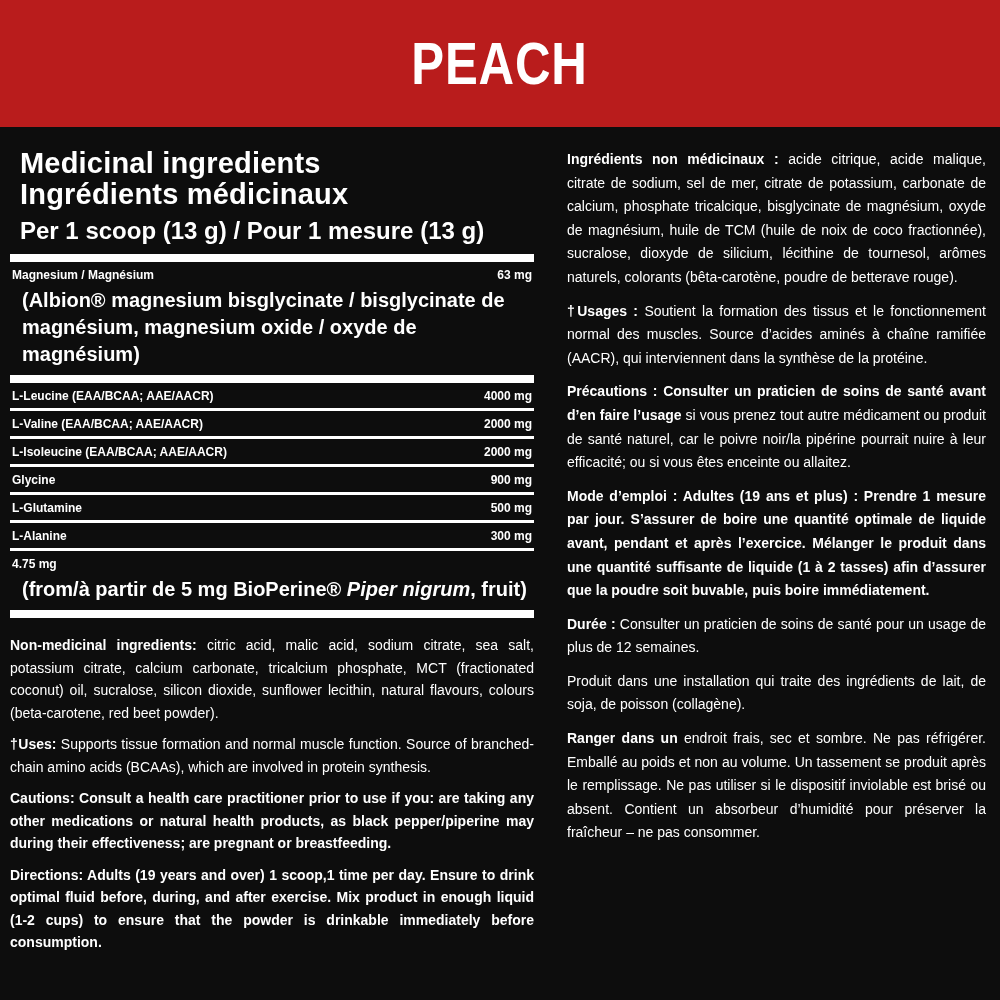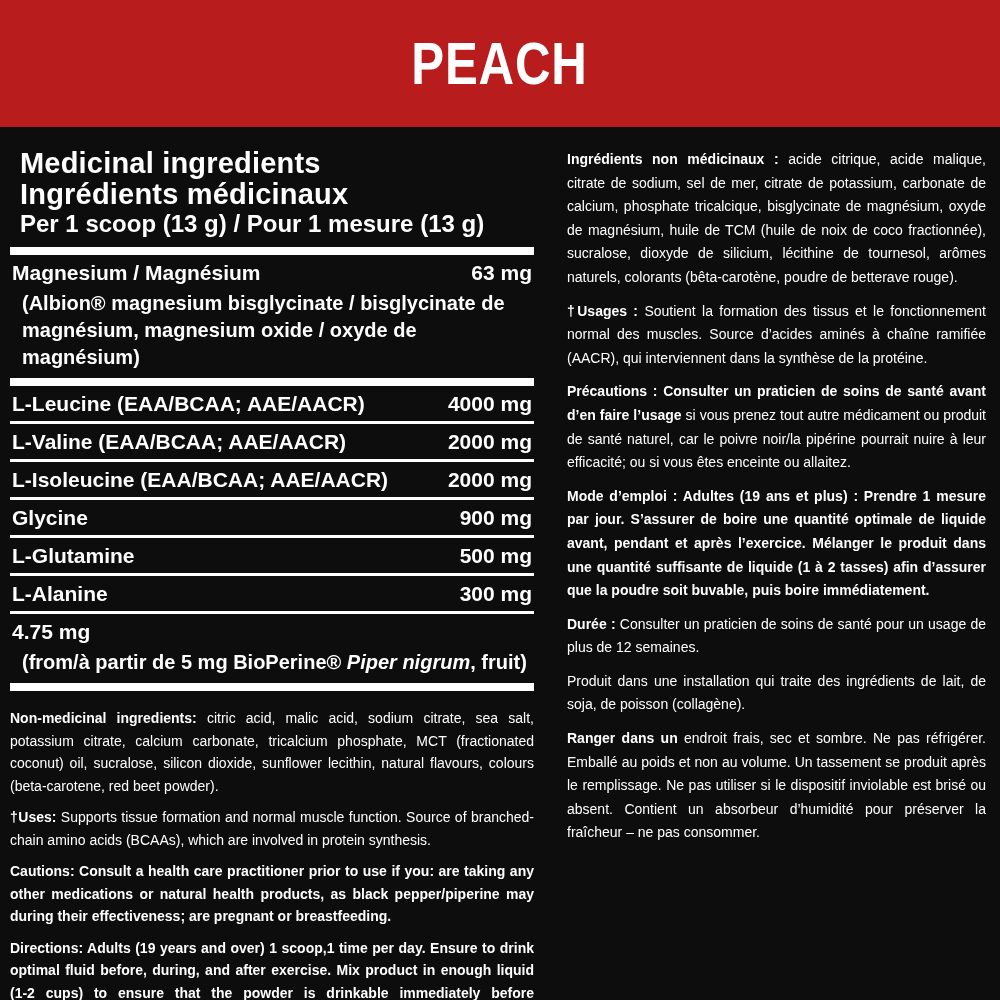--- a/index.html
+++ b/index.html
@@ -39,36 +39,37 @@
   .col-left { width: 524px; flex: 0 0 524px; }
   .col-right { flex: 1; min-width: 0; }
 
   
   .med-title {
     font-size: 29px;
     line-height: 31px;
     font-weight: bold;
     letter-spacing: 0.2px;
     margin-left: 10px;
+    margin-bottom: 7px;
   }
   .med-title span { display: block; }
   .serving {
     font-size: 24px;
     font-weight: bold;
     margin-left: 10px;
     margin-bottom: 9px;
   }
   .bar { background: #ffffff; width: 100%; }
   .bar.thick { height: 8px; }
   .bar.thin  { height: 3px; }
   .trow {
     display: flex;
     justify-content: space-between;
     align-items: baseline;
-    font-size: 21px;
+    font-size: 12px;
     font-weight: bold;
     padding: 6px 2px 5px 2px;
   }
   .tnote {
     font-size: 20px;
     font-weight: bold;
     line-height: 27px;
     padding: 0 2px 7px 12px;
   }
   .tnote .it { font-style: italic; }

